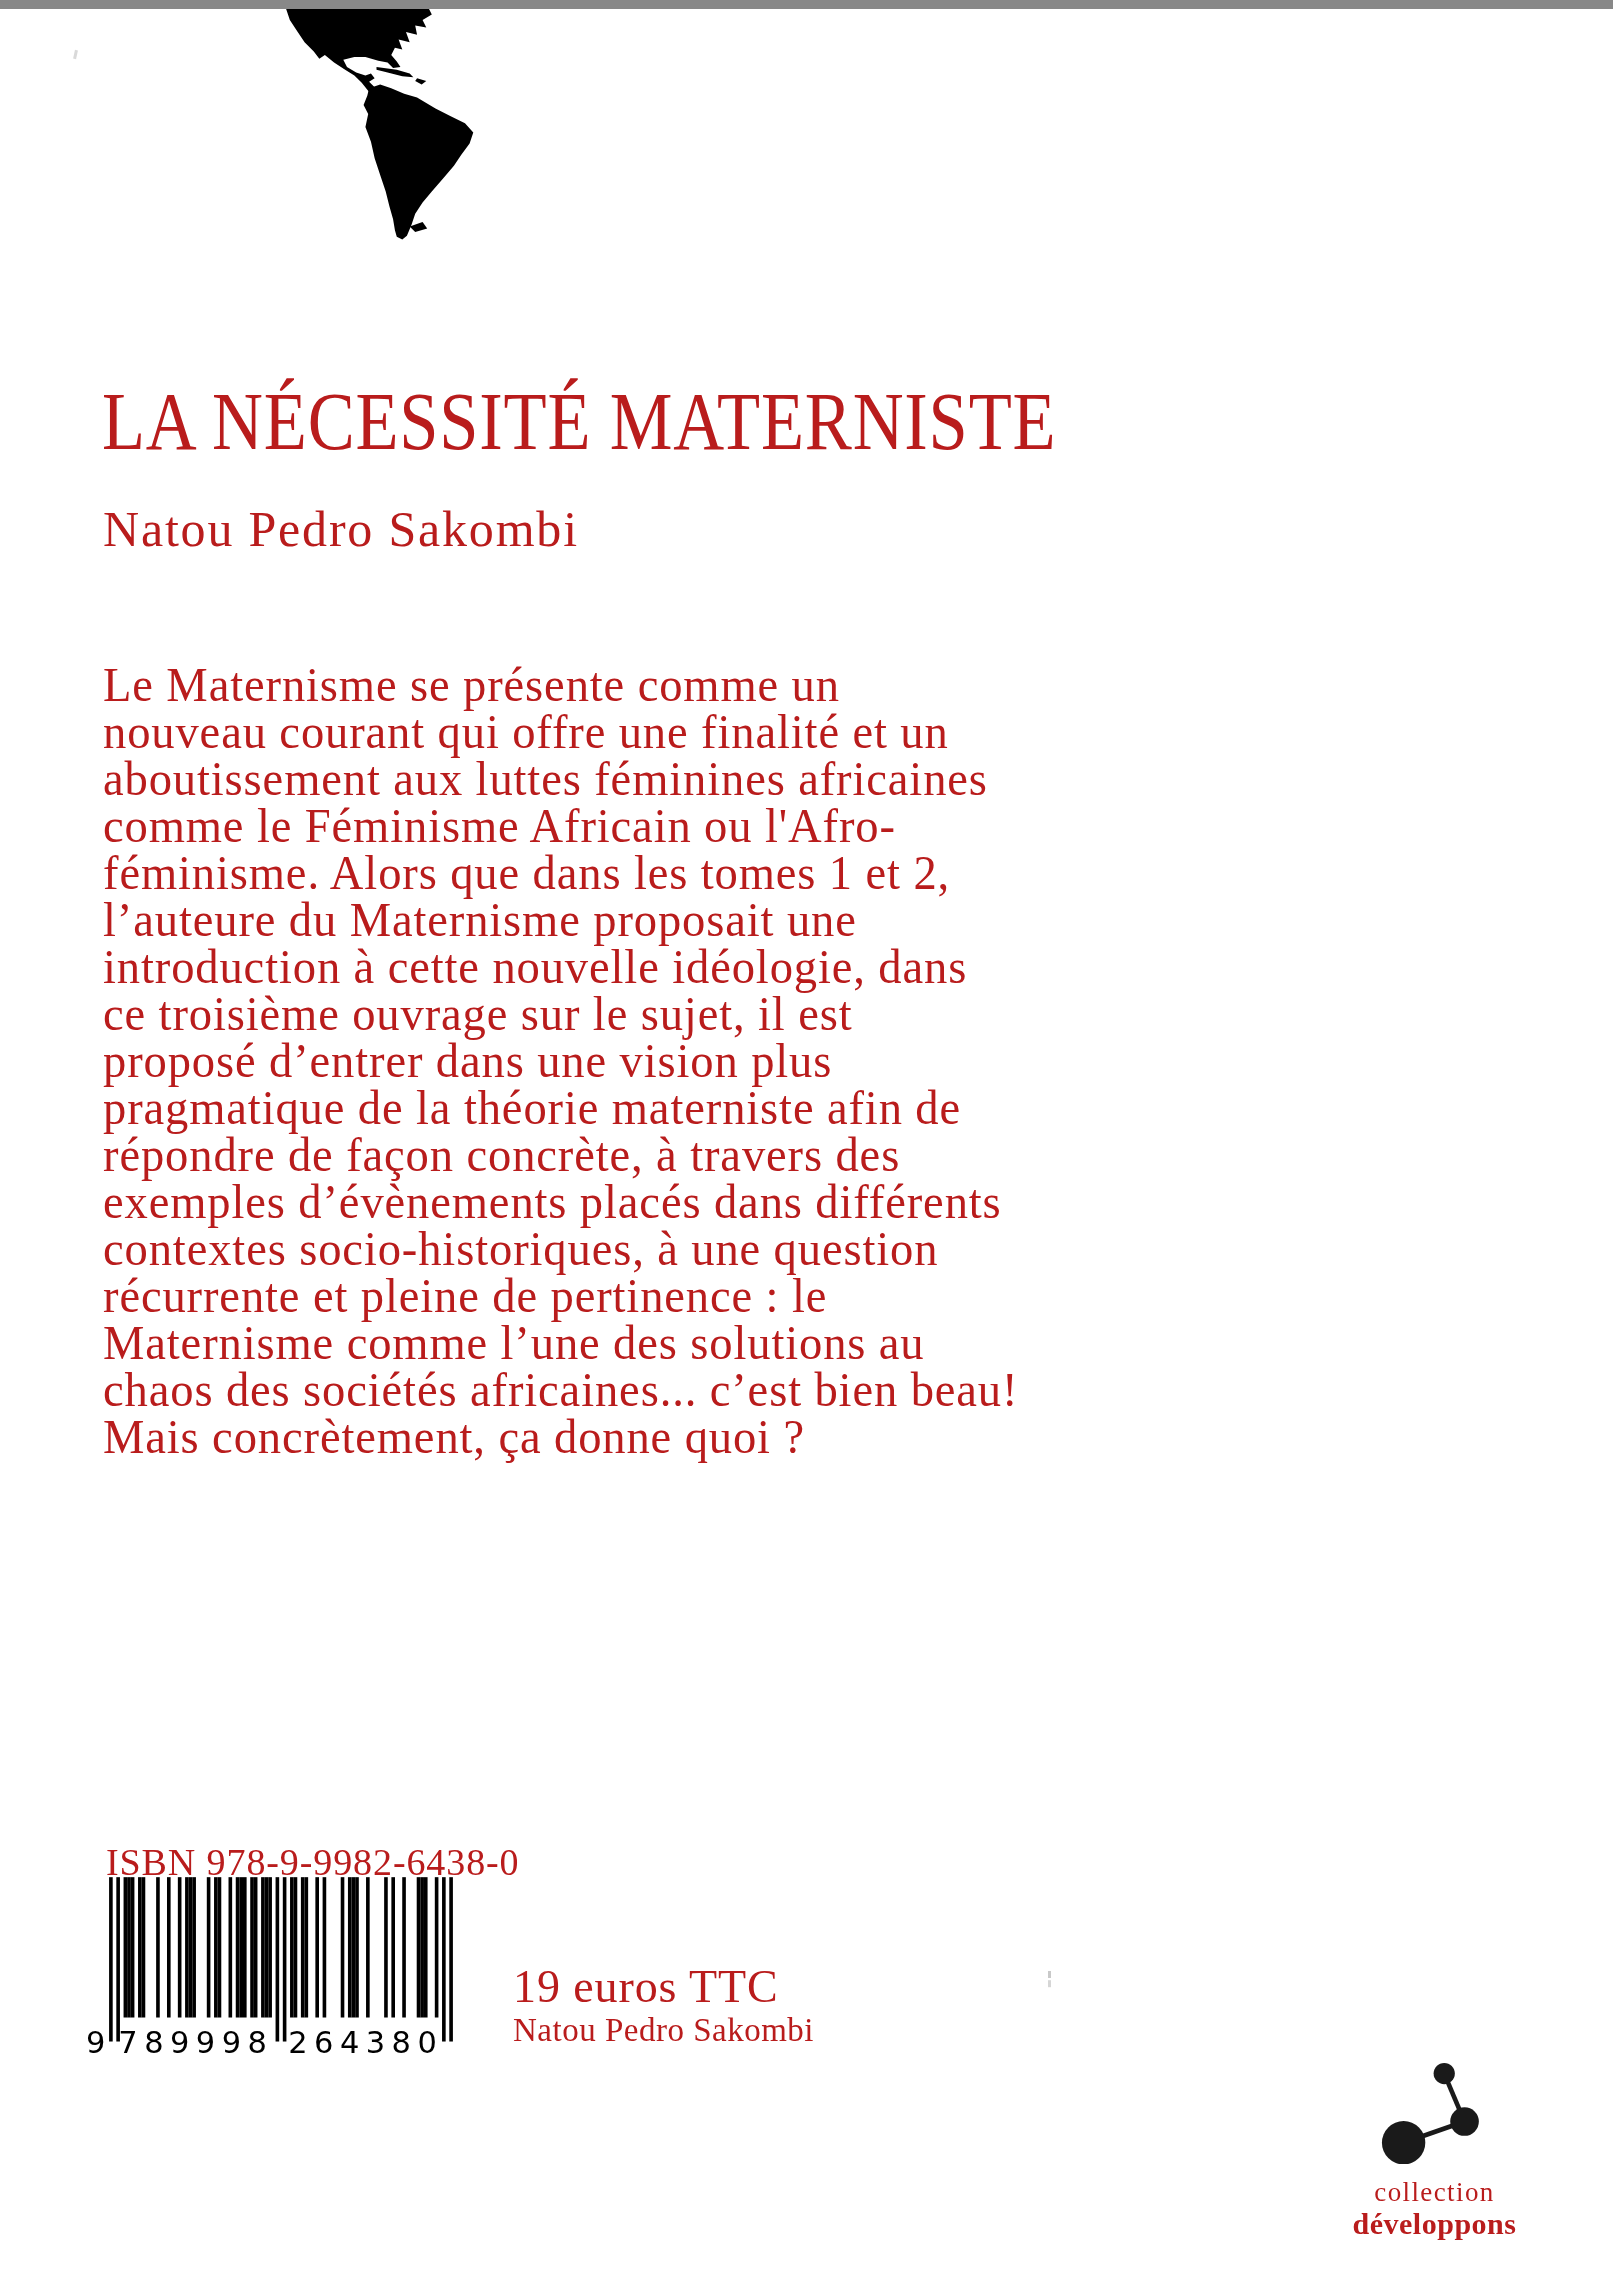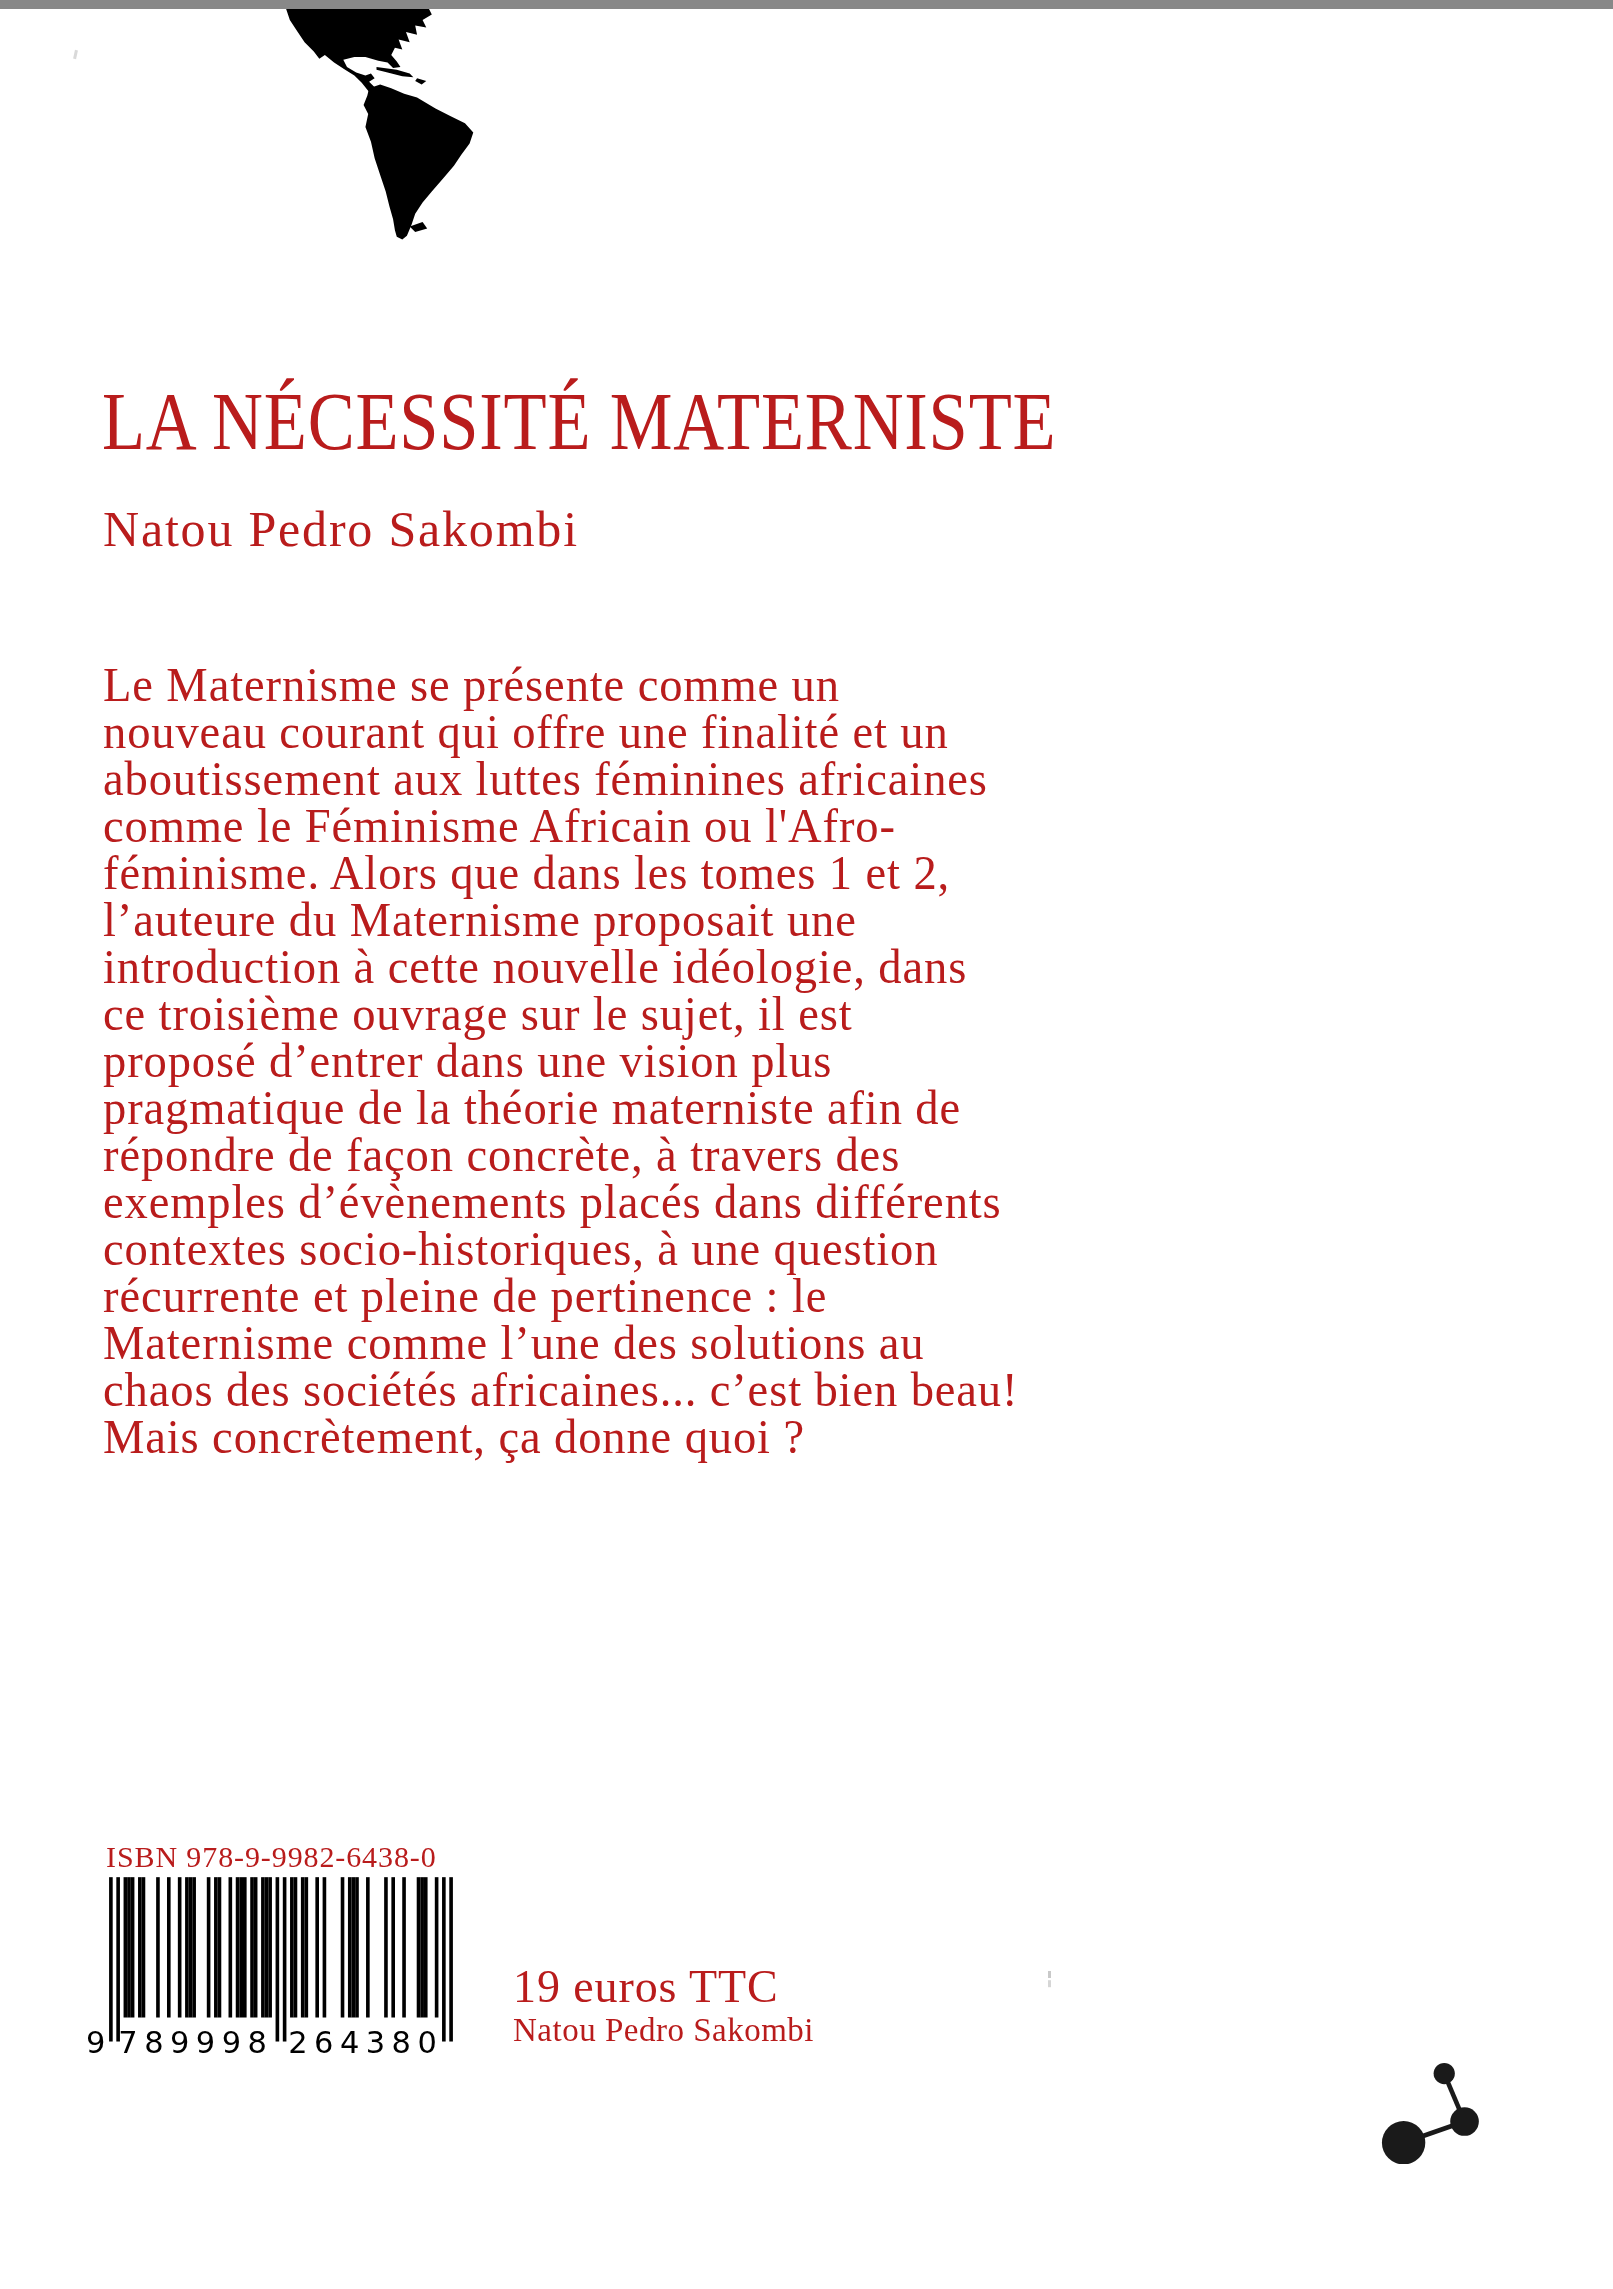--- a/index.html
+++ b/index.html
@@ -29,21 +29,21 @@
   }
   .book-synopsis{
     position:absolute;left:103px;top:652px;
     font-size:48px;line-height:47px;letter-spacing:0.9px;
     white-space:pre;width:1237px;
     transform:scaleX(0.97);transform-origin:left top;
   }
   
   .isbn-label{
     position:absolute;left:106px;top:1831px;
-    font-size:30px;letter-spacing:0.9px;white-space:nowrap;
+    font-size:38px;letter-spacing:0.9px;white-space:nowrap;
   }
   .barcode-svg{position:absolute;left:74px;top:1868px;width:397px;height:185px;}
   .barcode-svg text{
     font-family:"DejaVu Sans", sans-serif;
     font-size:33px;fill:#000;
   }
   
   .imprint{position:absolute;left:513px;top:1952px;}
   .imprint .price{font-size:46px;line-height:52px;letter-spacing:0.9px;}
   .imprint .small-line{font-size:33px;line-height:34px;letter-spacing:0.5px;white-space:nowrap;}
@@ -180,15 +180,19 @@
       <line x1="115" y1="32" x2="137" y2="84"></line>
       <line x1="137" y1="84" x2="71" y2="107"></line>
     </g>
     <g fill="#1a1a1a">
       <circle cx="115" cy="32" r="11.5"></circle>
       <circle cx="137" cy="84" r="15.5"></circle>
       <circle cx="71" cy="107" r="23.5"></circle>
     </g>
   </svg>
 
+  <div class="collection-block">
+    <div class="collection-word">collection</div>
+    <div class="collection-name">développons</div>
+  </div>
 
 </div>
 
 
 </body></html>

